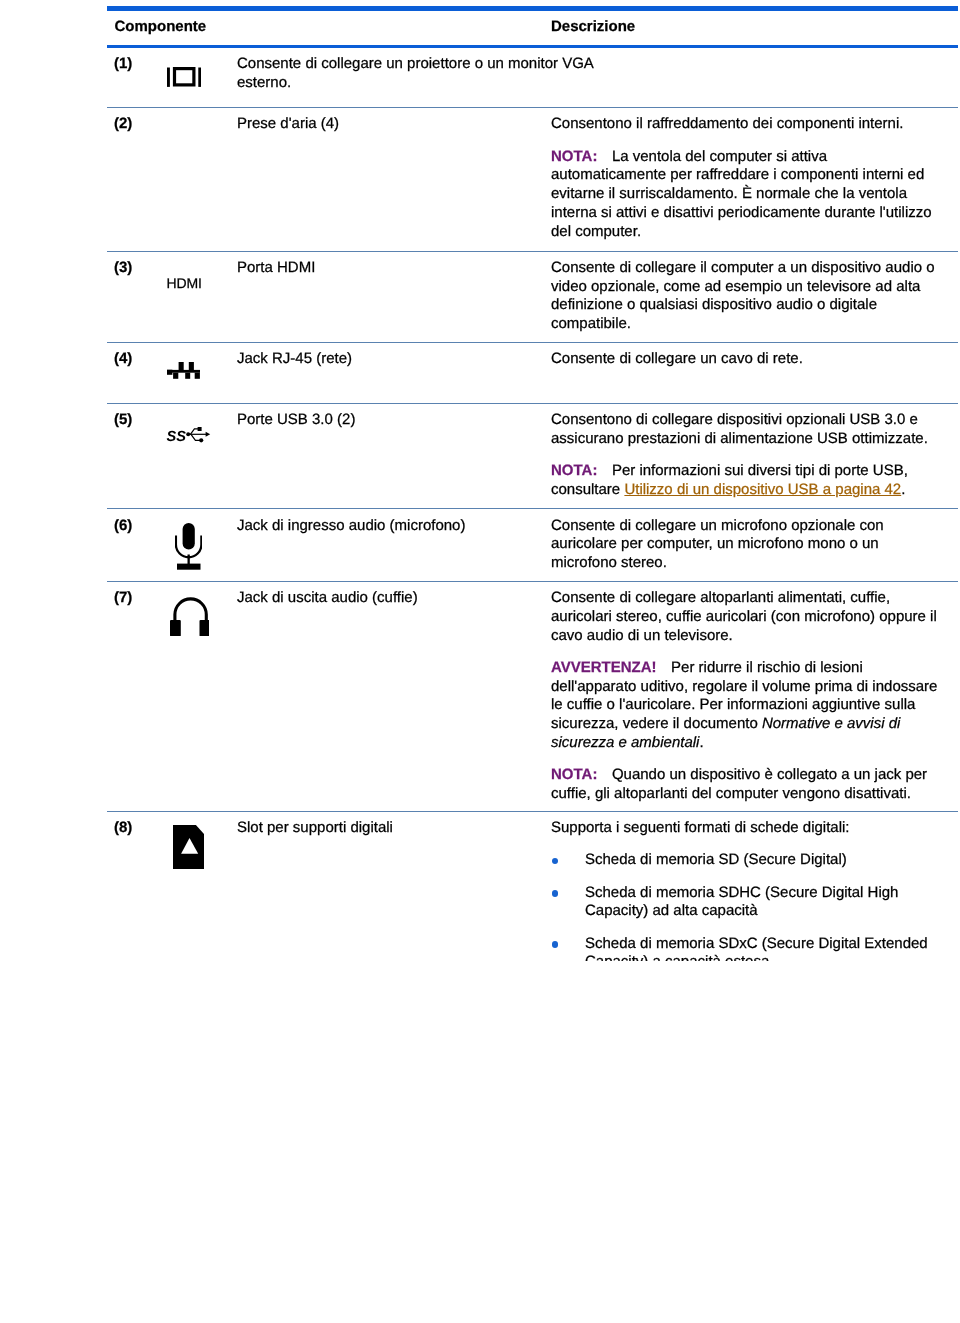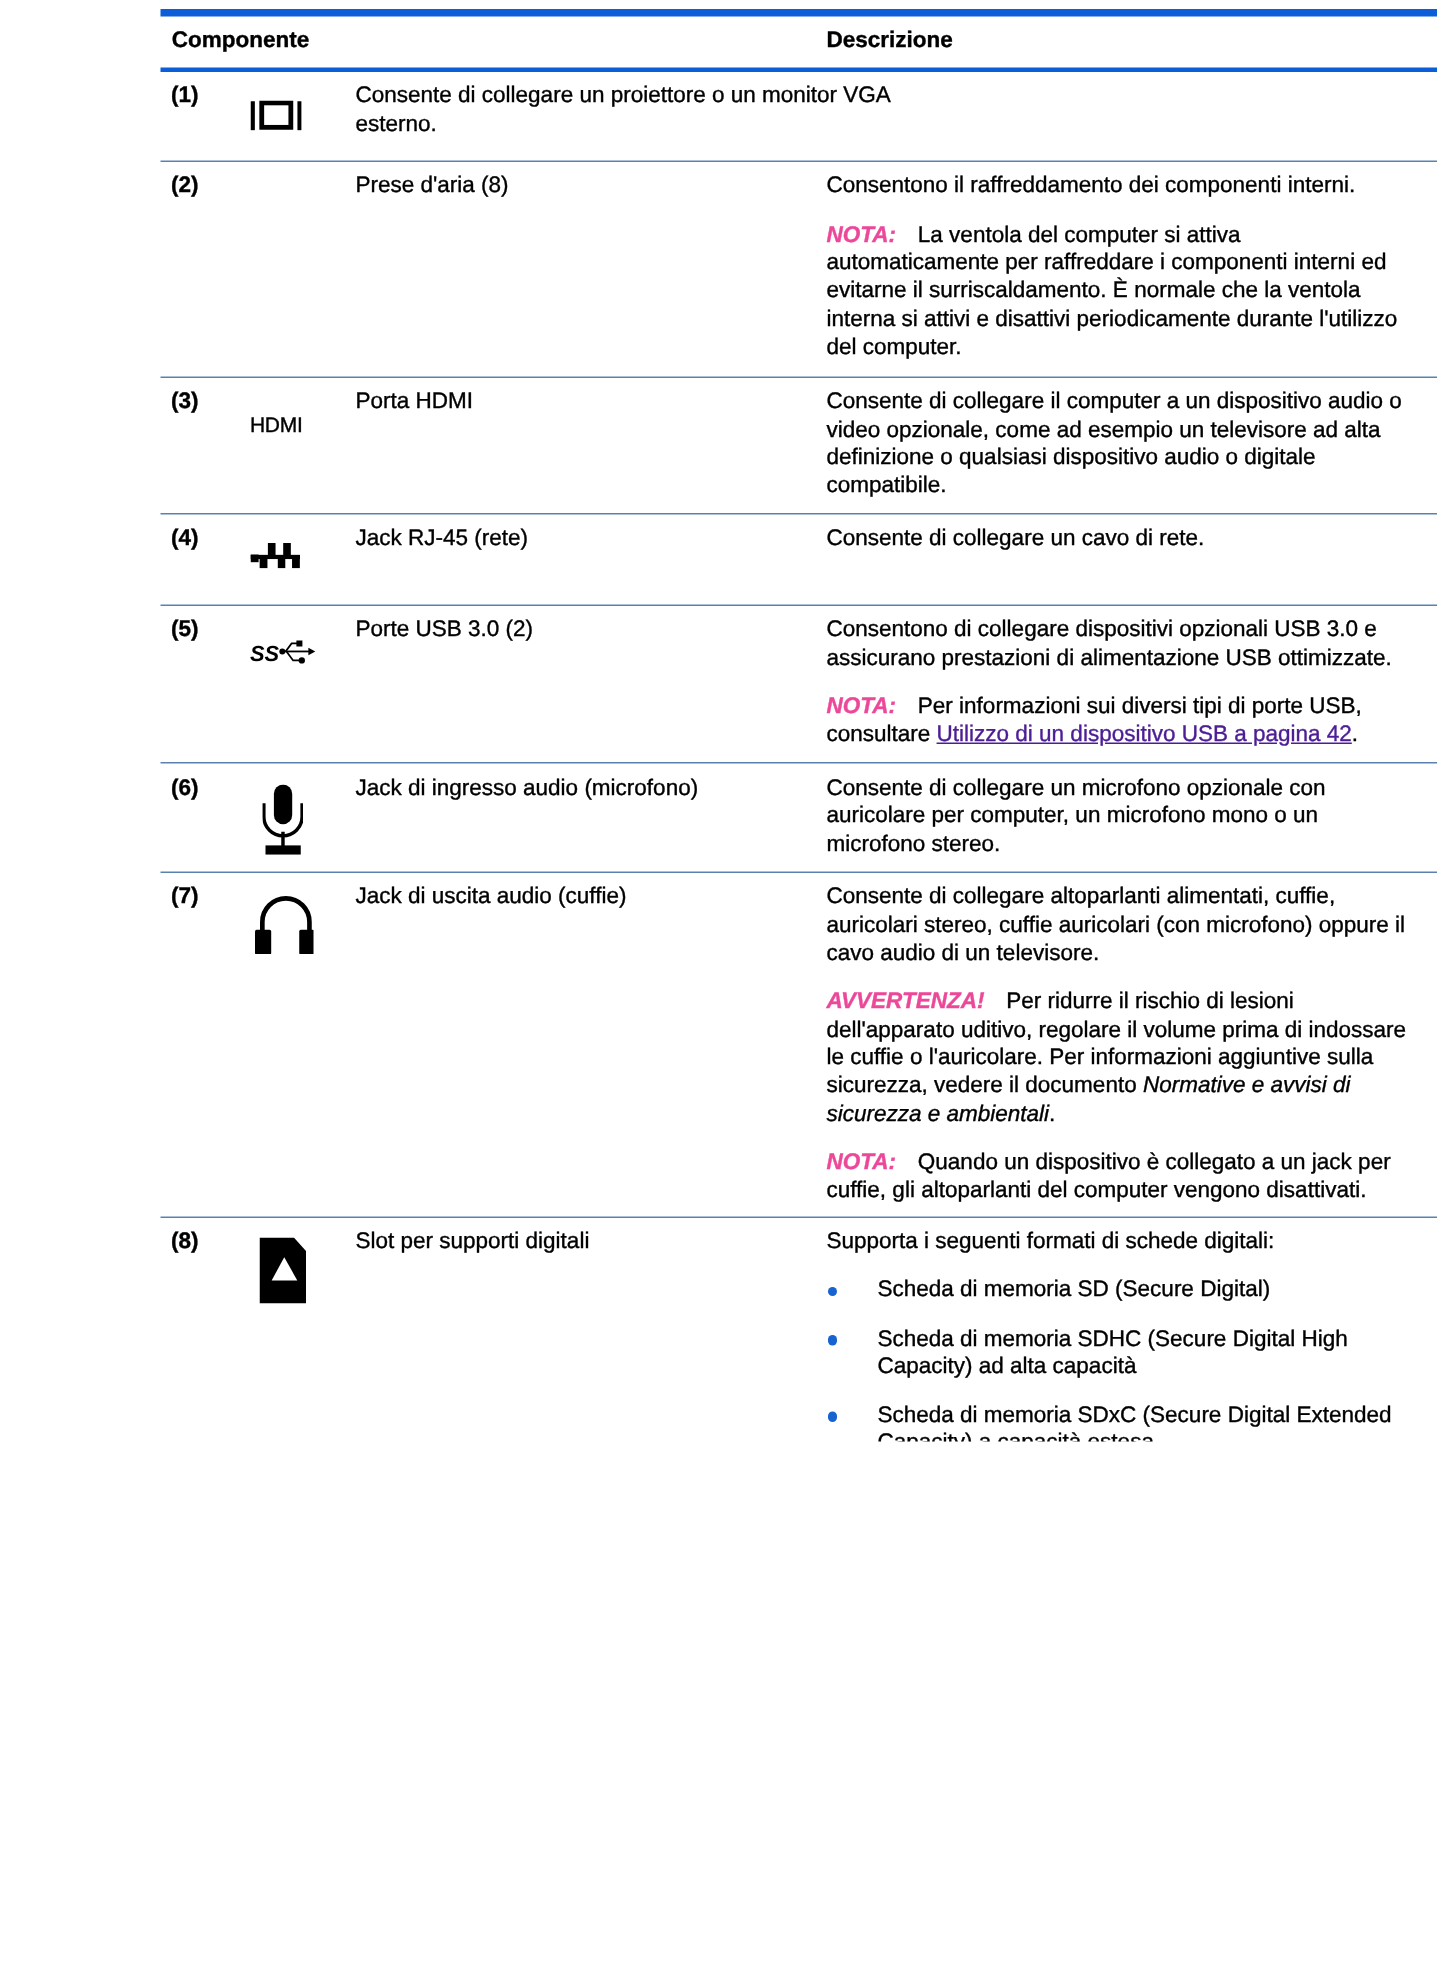--- a/index.html
+++ b/index.html
@@ -21,23 +21,23 @@
   .c-name{width:314px;flex:0 0 314px;}
   .c-desc{flex:0 0 391px;width:391px;}
   .c-head1{width:444px;flex:0 0 444px;padding-left:7.5px;box-sizing:border-box;}
 
   .hrow{font-weight:bold;font-size:15px;padding-top:7px;padding-bottom:10px;}
   .brow{font-size:15px;line-height:18.75px;padding-top:7.2px;padding-bottom:9.0px;}
 
   .num{font-weight:bold;font-size:15px;line-height:18.75px;}
   .desc p{margin:0;}
   .desc p + p{margin-top:13.55px;}
-  .lbl{color:#ec4899;font-weight:bold;font-style:italic;}
+  .lbl{color:#701a75;font-weight:bold;}
   .lbl-sp{display:inline-block;width:14.5px;}
-  a.link{color:#4c1d95;text-decoration:underline;}
+  a.link{color:#a16207;text-decoration:underline;}
   ul{margin:13.55px 0 0 0;padding:0;list-style:none;}
   ul li{position:relative;padding-left:34px;margin-bottom:13.55px;}
   ul li:last-child{margin-bottom:10px;}
   ul li::before{content:"";position:absolute;left:0.7px;top:6.2px;width:6.8px;height:6.8px;
                 border-radius:50%;background:#1763d0;}
   i{font-style:italic;}
 
   
   .footer{position:absolute;left:1.2px;top:1298px;width:960px;font-size:22px;
           line-height:24px;white-space:pre;}
@@ -88,21 +88,21 @@
             </svg>
           </div>
           <div class="c-desc desc">
             <p>Consente di collegare un proiettore o un monitor VGA esterno.</p>
           </div>
         </div>
         <div class="rule-row"></div>
         <div class="row brow r2">
           <div class="c-num"><span class="num">(2)</span></div>
           <div class="c-icon"></div>
-          <div class="c-name">Prese d'aria (8)</div>
+          <div class="c-name">Prese d'aria (4)</div>
           <div class="c-desc desc">
             <p>Consentono il raffreddamento dei componenti interni.</p>
             <p><span class="lbl">NOTA:</span><span class="lbl-sp"></span>La ventola del computer si attiva automaticamente per raffreddare i componenti interni ed evitarne il surriscaldamento. È normale che la ventola interna si attivi e disattivi periodicamente durante l'utilizzo del computer.</p>
           </div>
         </div>
         <div class="rule-row"></div>
         <div class="row brow r3">
           <div class="c-num"><span class="num">(3)</span></div>
           <div class="c-icon">
             <span class="hdmi-logo">HDMI</span>

